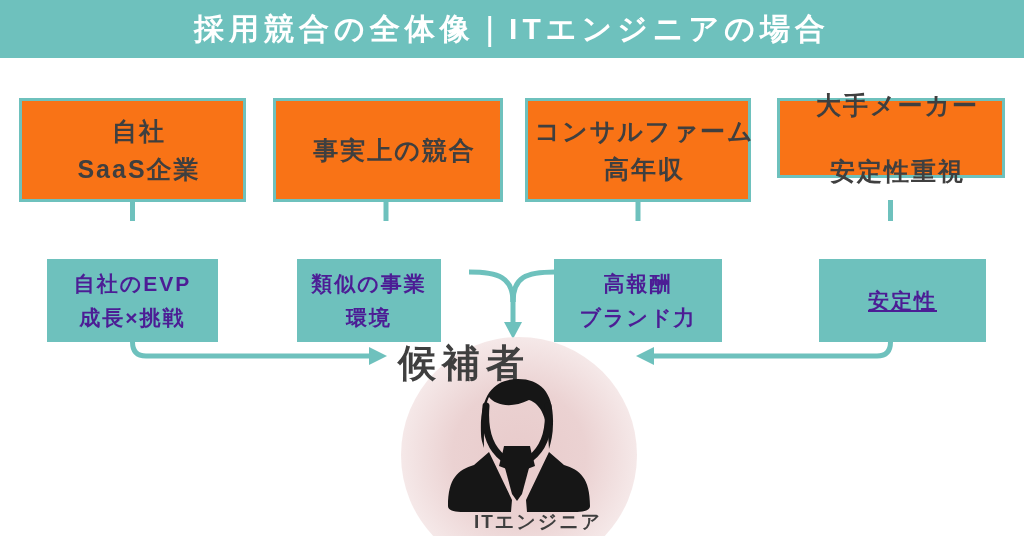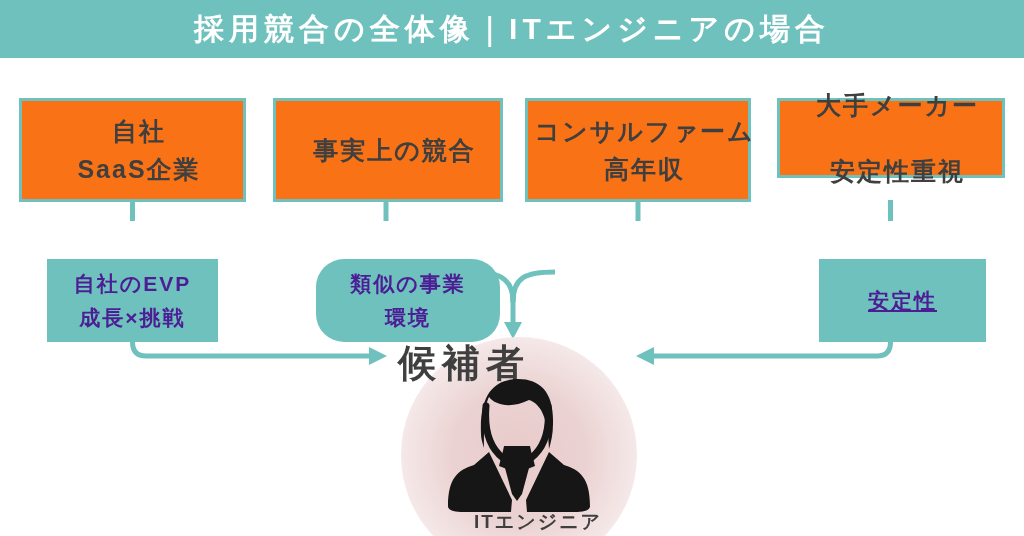--- a/index.html
+++ b/index.html
@@ -29,21 +29,21 @@
     display:flex;flex-direction:column;align-items:center;justify-content:center;
     color:#4c1d95;font-size:21px;font-weight:bold;letter-spacing:2px;line-height:34px;text-align:center;
     white-space:nowrap;
     margin-top:40px;
   }
   .b1{left:19px;top:98px;width:227px;height:104px;}
   .b2{left:273px;top:98px;width:230px;height:104px;}
   .b3{left:525px;top:98px;width:226px;height:104px;}
   .b4{left:777px;top:98px;width:228px;height:80px;gap:28px;}
   .t1{left:47px;top:219px;width:171px;height:83px;}
-  .t2{left:316px;top:219px;width:184px;height:83px;border-radius:28px;}
+  .t2{left:297px;top:219px;width:144px;height:83px;}
   .t3{left:554px;top:219px;width:168px;height:83px;}
   .t4{left:819px;top:219px;width:167px;height:83px;text-decoration:underline;}
   .pink-circle{
     position:absolute;left:401px;top:337px;width:236px;height:236px;border-radius:50%;
     background:radial-gradient(circle at 50% 50%,
       var(--pink) 0%, #ebd2d2 40%, #f5e8e8 70%, rgba(255,255,255,0) 100%);
   }
   .candidate-label{
     position:absolute;left:398px;top:338px;width:240px;text-align:left;
     color:var(--dark);font-size:38px;font-weight:bold;letter-spacing:6px;white-space:nowrap;
@@ -101,20 +101,24 @@
   </div>
 
   <div class="tag t1">
     <span>自社のEVP</span>
     <span>成長×挑戦</span>
   </div>
   <div class="tag t2">
     <span>類似の事業</span>
     <span>環境</span>
   </div>
+  <div class="tag t3">
+    <span>高報酬</span>
+    <span>ブランド力</span>
+  </div>
   <div class="tag t4">
     <span>安定性</span>
   </div>
 
   <div class="pink-circle"></div>
 
   <div class="candidate-label">候補者</div>
 
   <svg class="person" width="150" height="140" viewBox="0 0 150 140">
 

